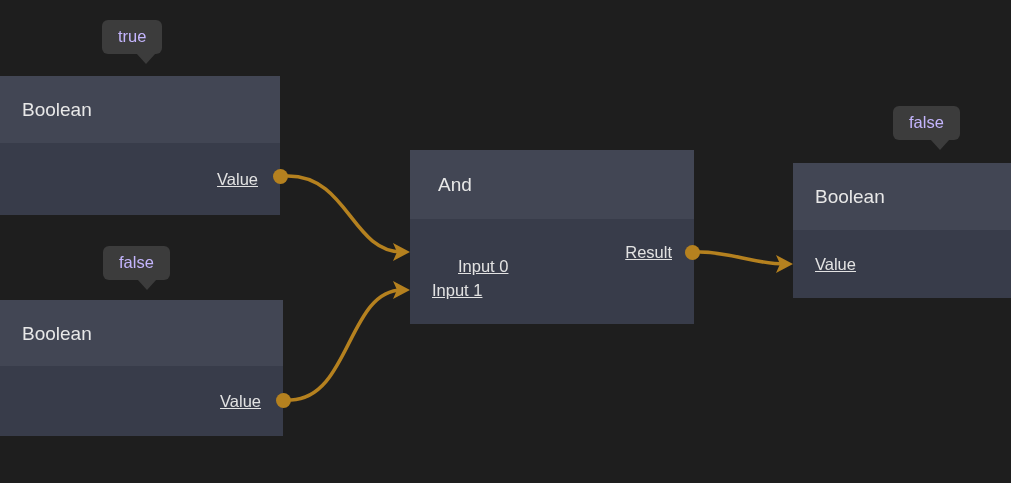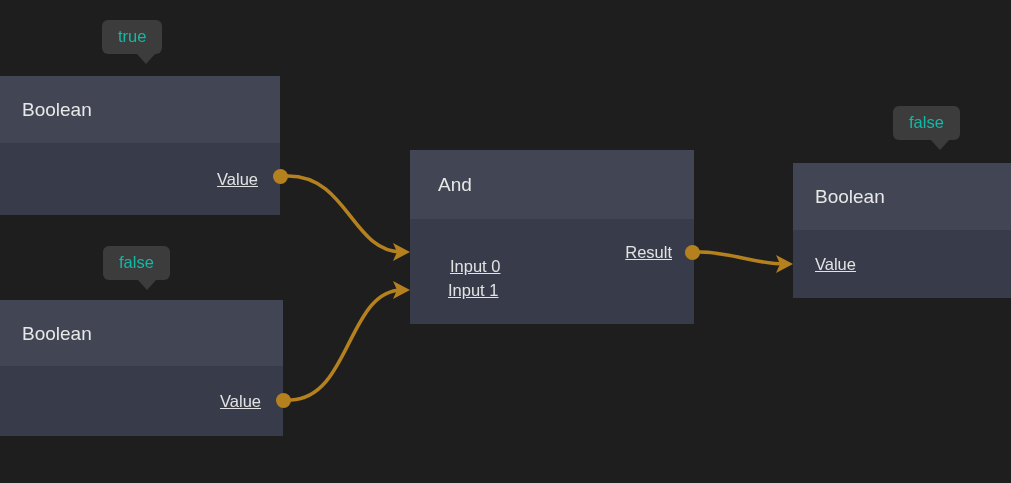--- a/index.html
+++ b/index.html
@@ -73,21 +73,21 @@
     width: 15px;
     height: 15px;
     border-radius: 50%;
     background: #b5811f;
   }
 
   
   .tooltip {
     position: absolute;
     background: #3c3c3c;
-    color: #14b8a6;
+    color: #c4b5fd;
     font-size: 16.5px;
     border-radius: 6px;
     padding: 7px 16px 8px 16px;
     white-space: nowrap;
     box-sizing: border-box;
     text-align: center;
   }
   .tooltip .tail {
     position: absolute;
     bottom: -10px;
@@ -135,24 +135,24 @@
           <div class="port-row out" style="height: 70px; padding-right: 22px; padding-left: 22px;">
             <span class="port-label">Value</span>
           </div>
         </div>
       </div>
       <div class="node" style="left: 410px; top: 150px; width: 284px; height: 174px;">
         <div class="node-header" style="height: 69px; padding-left: 28px;">
           <span>And</span>
         </div>
         <div class="node-body" style="height: 105px; position: relative;">
-          <div class="port-row in" style="height: 38px; margin-top: 14px; padding-right: 22px; padding-left: 40px; position: absolute; left: 0px; right: 0px; top: 14px;">
+          <div class="port-row in" style="height: 38px; margin-top: 14px; padding-right: 22px; padding-left: 40px; position: absolute; left: 8px; right: 0px; top: 14px;">
             <span class="port-label">Input 0</span>
           </div>
-          <div class="port-row in" style="height: 38px; margin-top: 0px; padding-right: 22px; padding-left: 22px; position: absolute; left: 0px; right: 0px; top: 52px; margin-left: 16px;">
+          <div class="port-row in" style="height: 38px; margin-top: 0px; padding-right: 22px; padding-left: 22px; position: absolute; left: 0px; right: 0px; top: 52px;">
             <span class="port-label">Input 1</span>
           </div>
           <div class="port-row out" style="height: 38px; margin-top: 0px; padding-right: 22px; padding-left: 22px; position: absolute; left: 0px; right: 0px; top: 14px;">
             <span class="port-label">Result</span>
           </div>
         </div>
       </div>
       <div class="node" style="left: 793px; top: 163px; width: 238px; height: 135px;">
         <div class="node-header" style="height: 67px; padding-left: 22px;">
           <span>Boolean</span>

